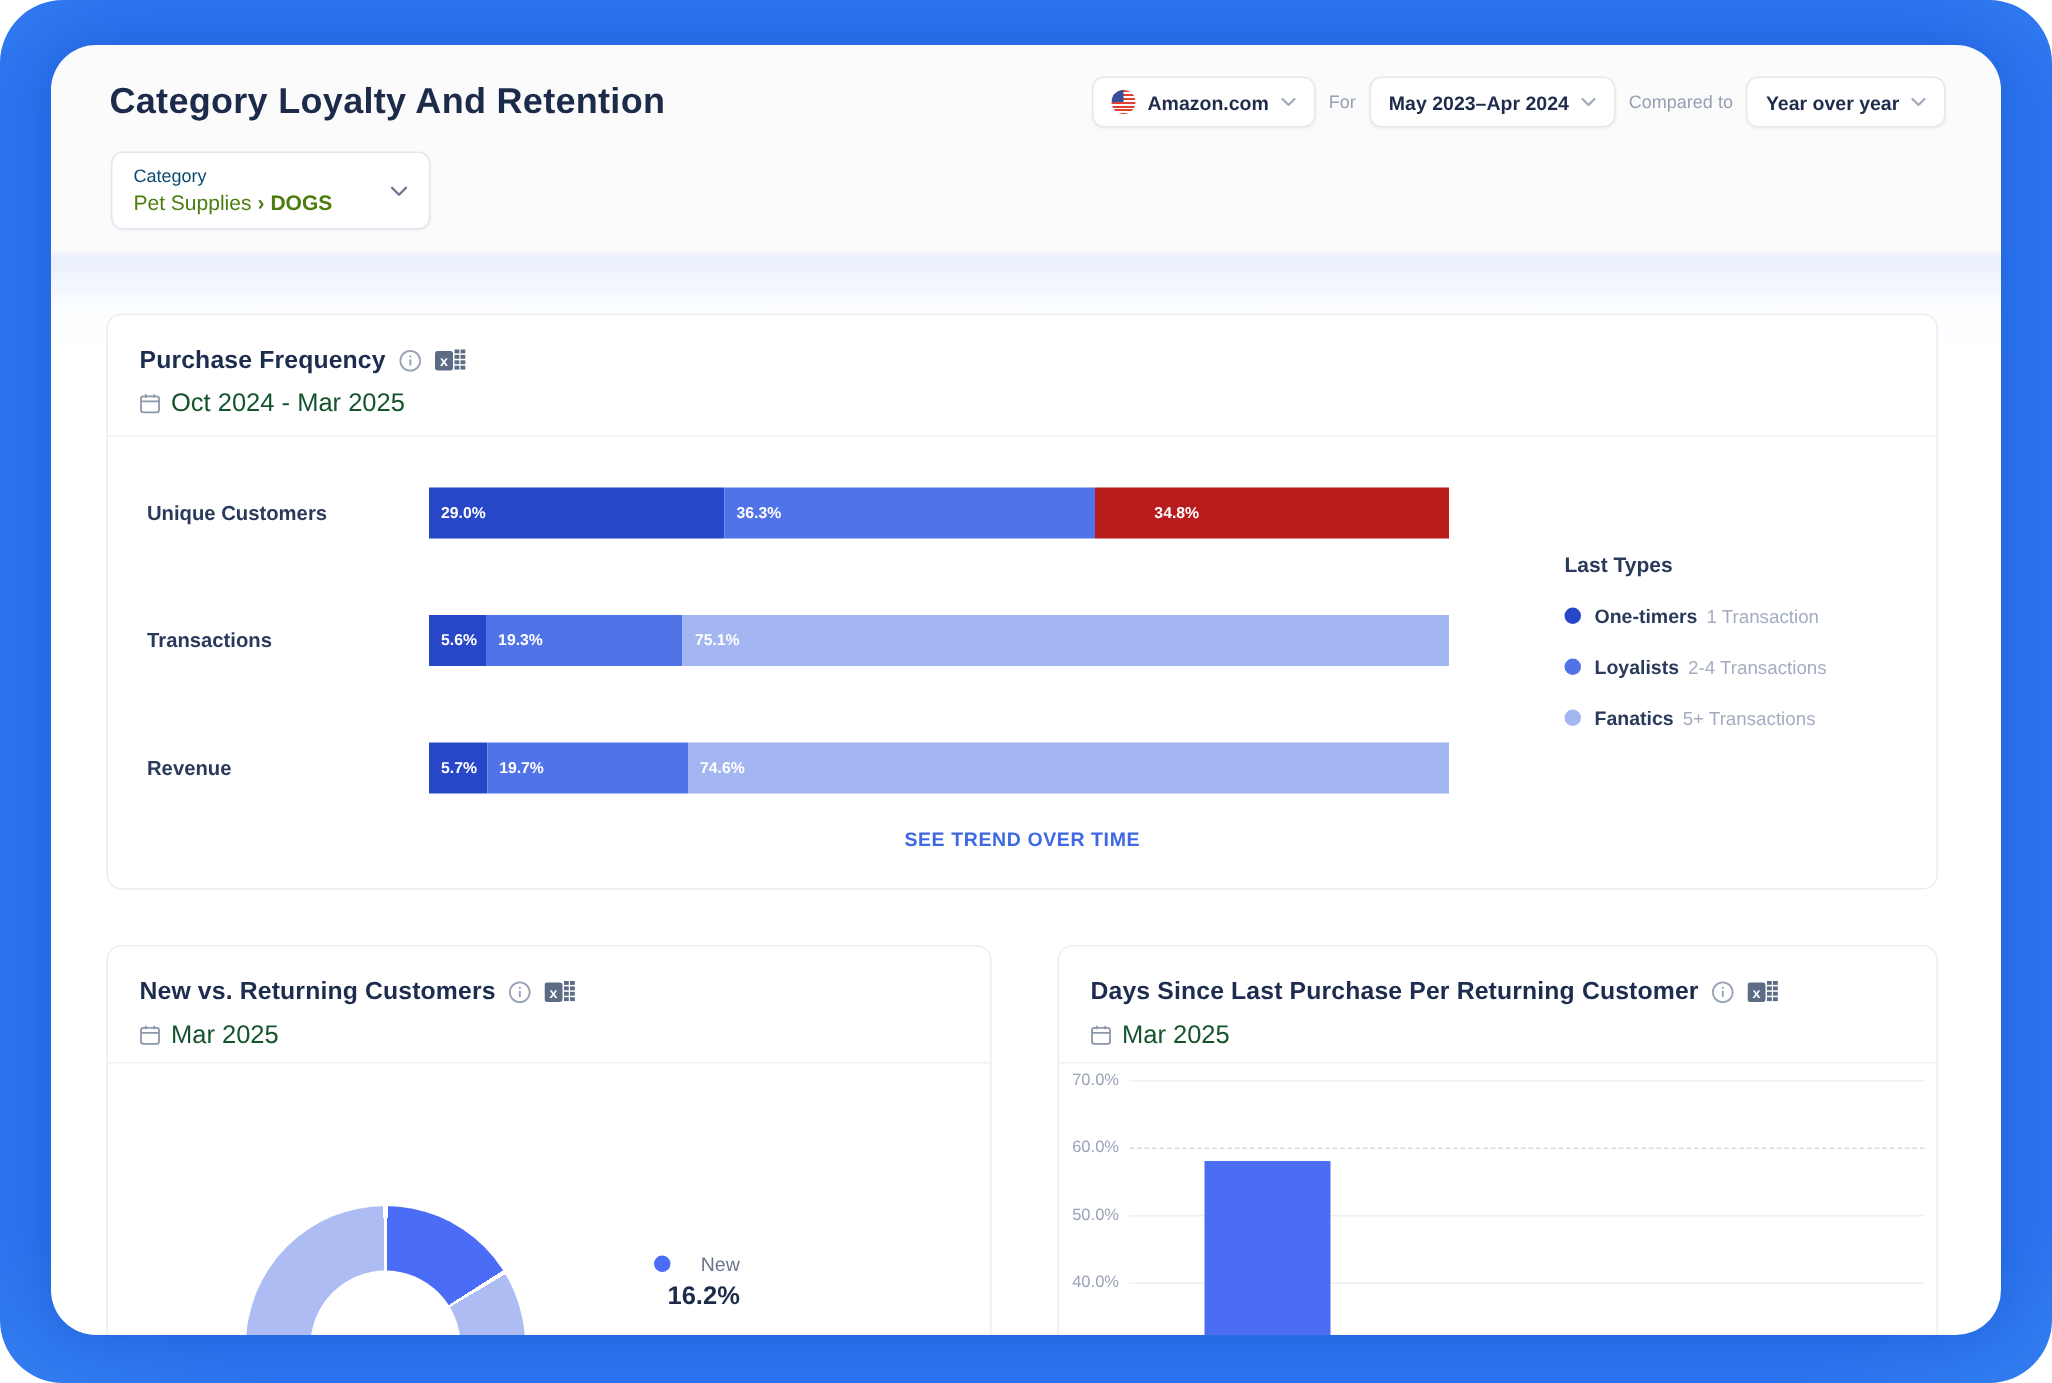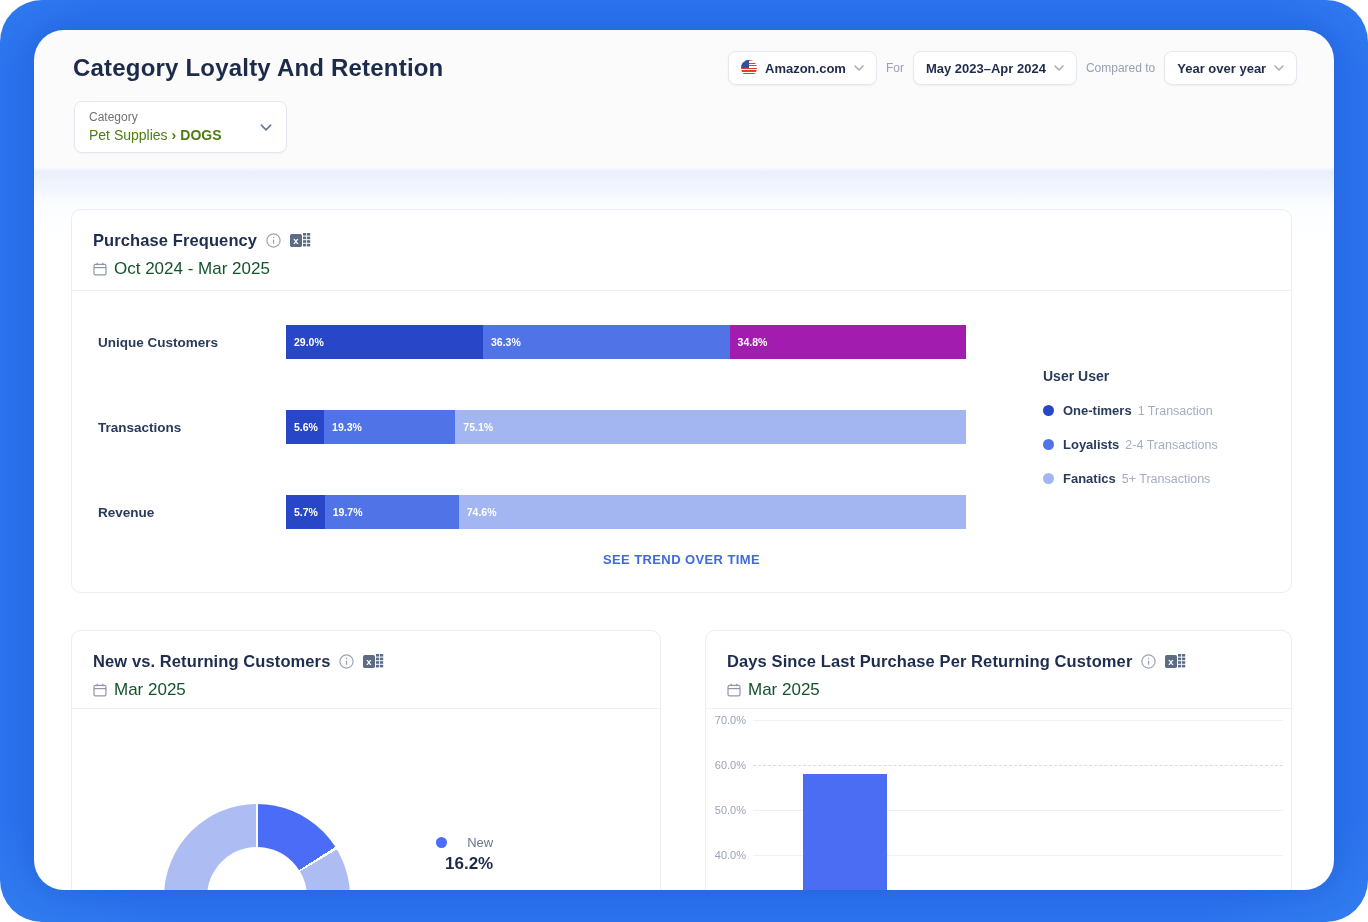--- a/index.html
+++ b/index.html
@@ -20,21 +20,21 @@
     border:1px solid #e4e8ef; border-radius:8px; box-shadow:0 1px 2px rgba(16,24,40,.05); cursor:pointer; }
   .dropdown .dd-label { font-size:13px; font-weight:700; color:#1e2b4a; white-space:nowrap; }
   .filter-conj { font-size:12px; color:#97a0b3; white-space:nowrap; }
   .flag { position:relative; width:16px; height:16px; border-radius:50%; overflow:hidden; flex:0 0 auto;
     background:repeating-linear-gradient(180deg,#e0402f 0 1.3px,#fff 1.3px 2.6px); }
   .flag .canton { position:absolute; left:0; top:0; width:8px; height:8px; background:#3a4f9b; }
 
   .category-box { position:absolute; left:40px; top:71px; width:213px; height:52px; background:#fff;
     border:1px solid #e2e6ee; border-radius:8px; padding:8px 14px 0 14px; cursor:pointer;
     box-shadow:0 1px 2px rgba(16,24,40,.04); }
-  .category-box .cat-label { font-size:12px; color:#737373; }
+  .category-box .cat-label { font-size:12px; color:#0c4a6e; }
   .category-box .cat-value { font-size:14px; color:#4d7c0f; margin-top:3px; }
   .category-box .cat-value .sep { font-weight:700; margin:0 4px; }
   .category-box .cat-value .bold { font-weight:700; }
   .category-box .chev { position:absolute; right:14px; top:22px; }
 
   
   .panel { position:absolute; background:#fff; border:1px solid #ebedf2; border-radius:10px; }
   .panel-pf   { left:37px;  top:179px; width:1221px; height:384px; }
   .panel-nvr  { left:37px;  top:600px; width:590px;  height:300px; }
   .panel-days { left:671px; top:600px; width:587px;  height:300px; }
@@ -171,21 +171,21 @@
       <div id="pf-rows">
           <div class="pf-row" style="top: 115px;">
             <div class="pf-row-label">Unique Customers</div>
             <div class="pf-bar">
               <div class="pf-seg" style="width: 28.971%; background: rgb(40, 71, 200);">
                 <span>29.0%</span>
               </div>
               <div class="pf-seg" style="width: 36.2637%; background: rgb(81, 115, 232);">
                 <span>36.3%</span>
               </div>
-              <div class="pf-seg" style="width: 34.7652%; background: #a21caf;">
+              <div class="pf-seg" style="width: 34.7652%; background: #b91c1c; padding-left: 32px;">
                 <span>34.8%</span>
               </div>
             </div>
           </div>
           <div class="pf-row" style="top: 200px;">
             <div class="pf-row-label">Transactions</div>
             <div class="pf-bar">
               <div class="pf-seg" style="width: 5.6%; background: rgb(40, 71, 200);">
                 <span>5.6%</span>
               </div>
@@ -206,21 +206,21 @@
               <div class="pf-seg" style="width: 19.7%; background: rgb(81, 115, 232);">
                 <span>19.7%</span>
               </div>
               <div class="pf-seg" style="width: 74.6%; background: rgb(163, 182, 241);">
                 <span>74.6%</span>
               </div>
             </div>
           </div>
         </div>
       <div class="pf-legend">
-        <div class="pf-legend-title">User User</div>
+        <div class="pf-legend-title">Last Types</div>
         <div id="pf-legend-items">
             <div class="pf-legend-item">
               <span class="pf-legend-dot" style="background:#2847c8"></span>
               <span class="pf-legend-label">One-timers</span>
               <span class="pf-legend-desc">1 Transaction</span>
             </div>
             <div class="pf-legend-item">
               <span class="pf-legend-dot" style="background:#5173e8"></span>
               <span class="pf-legend-label">Loyalists</span>
               <span class="pf-legend-desc">2-4 Transactions</span>

